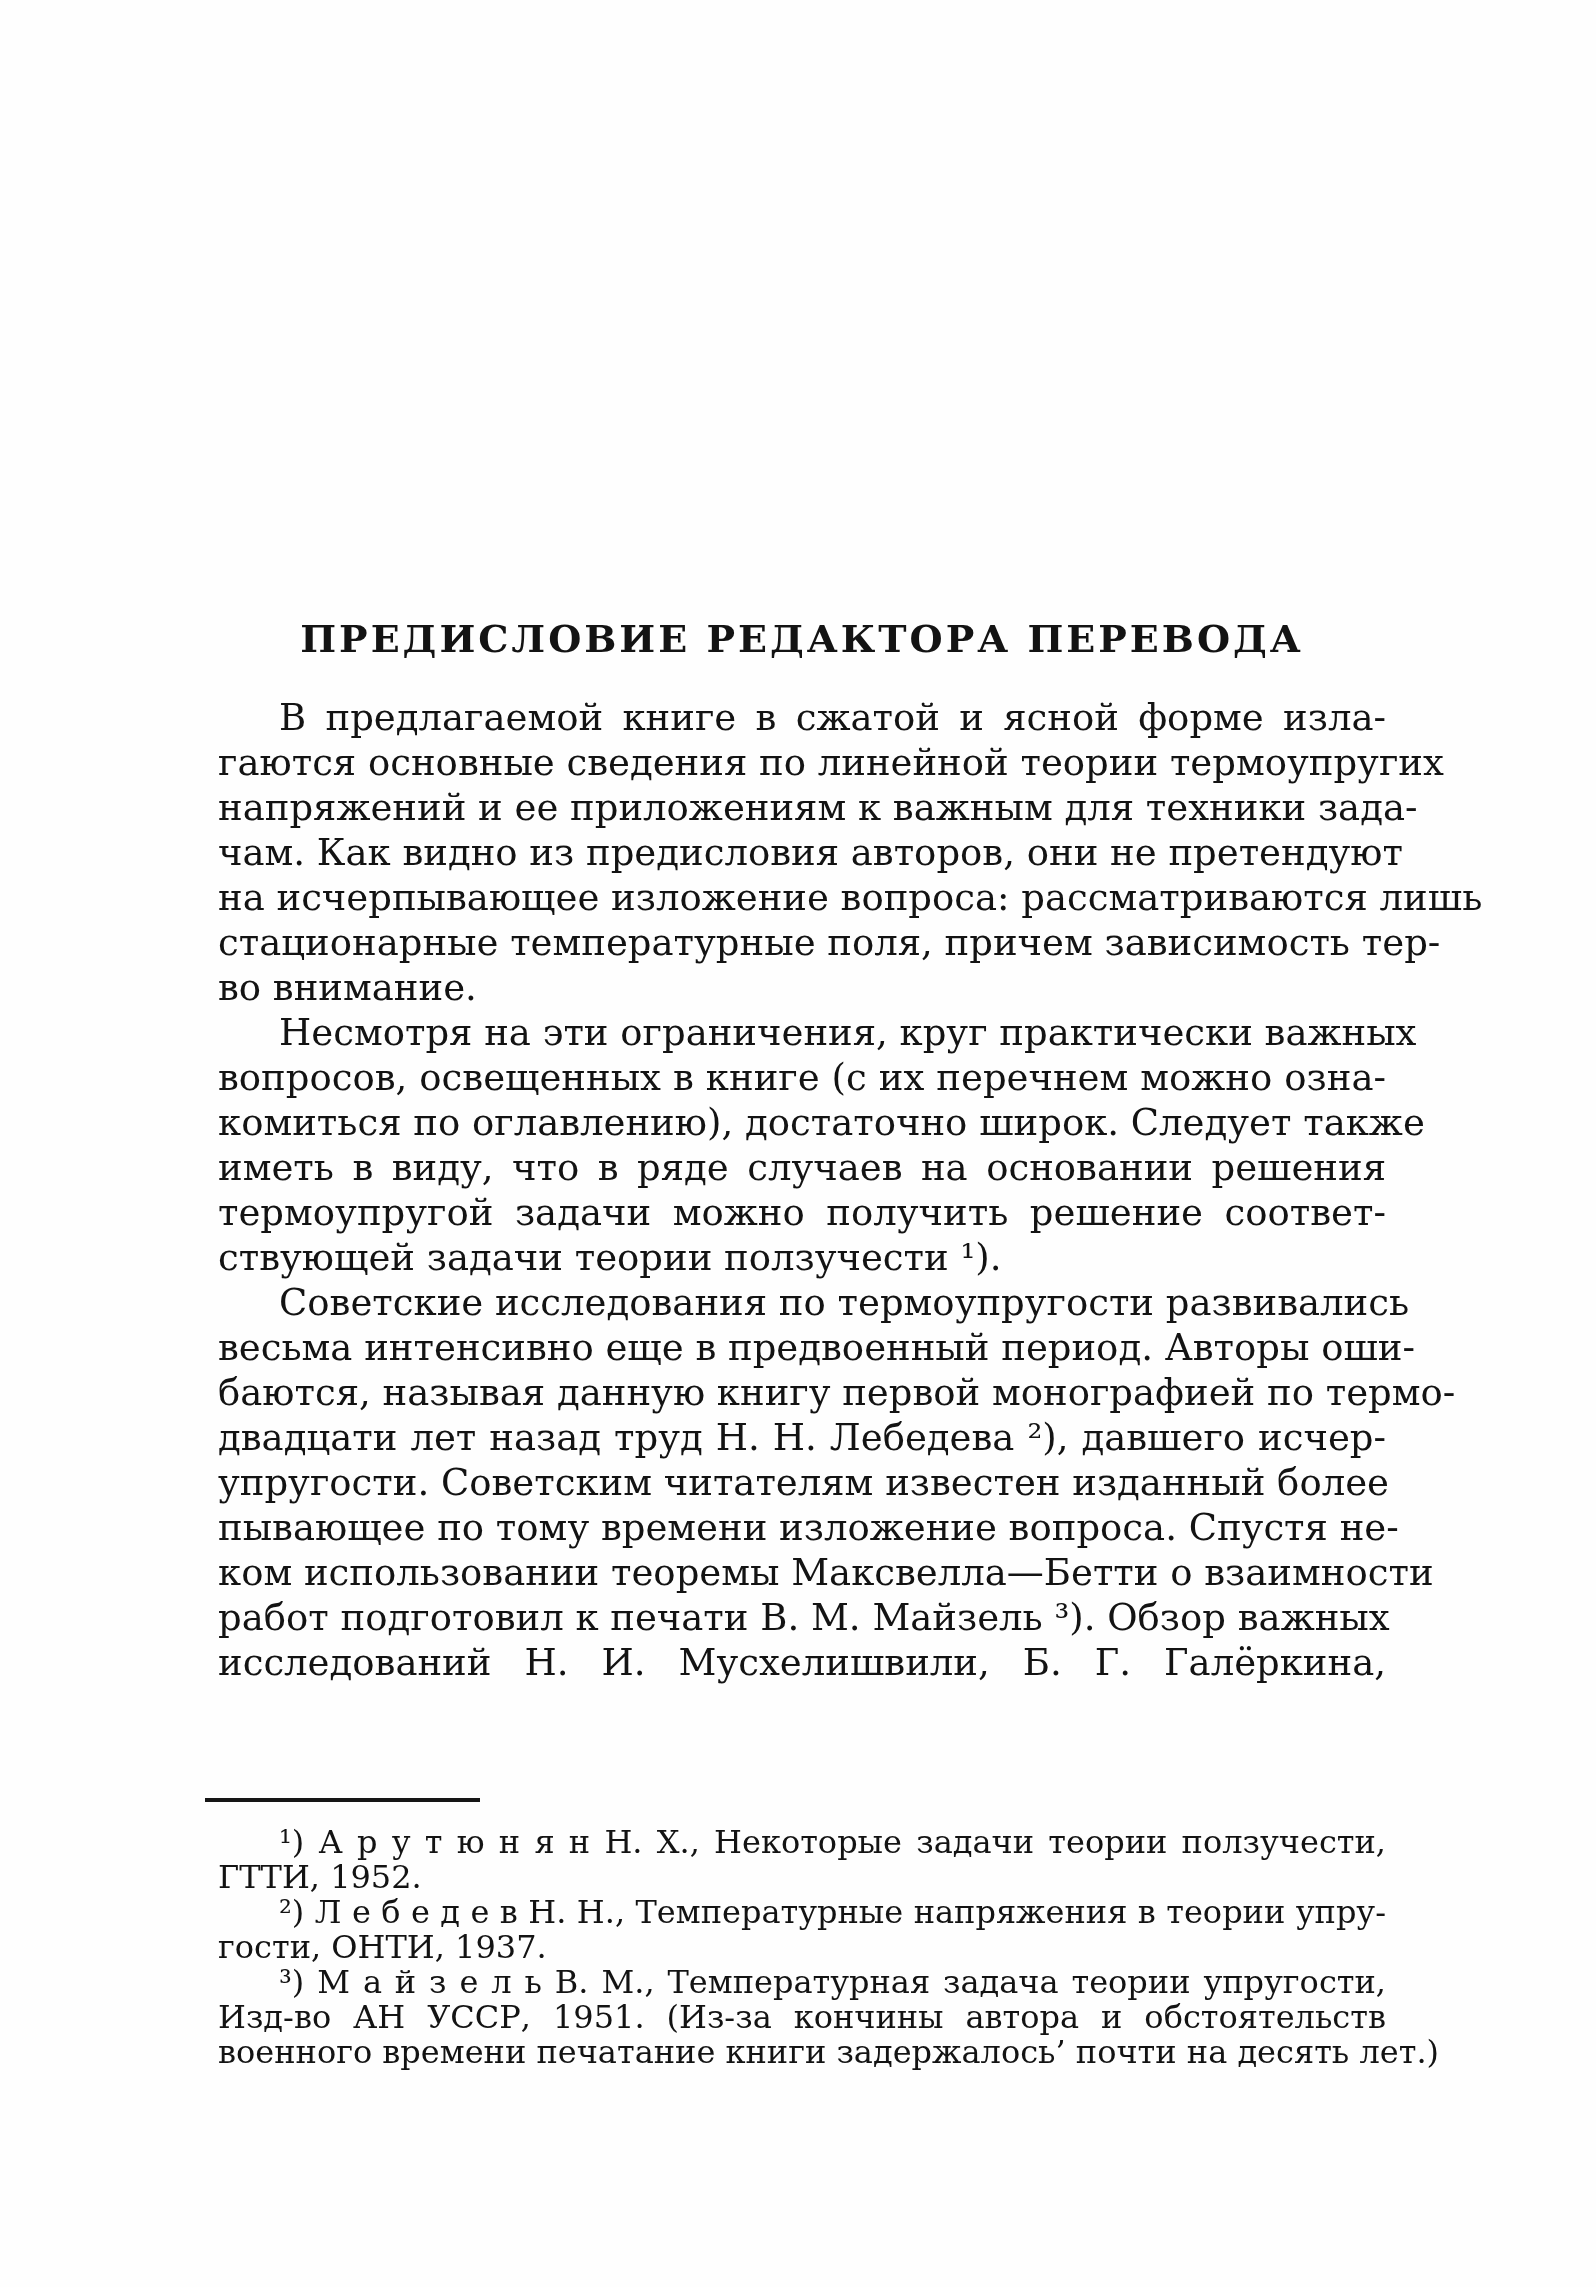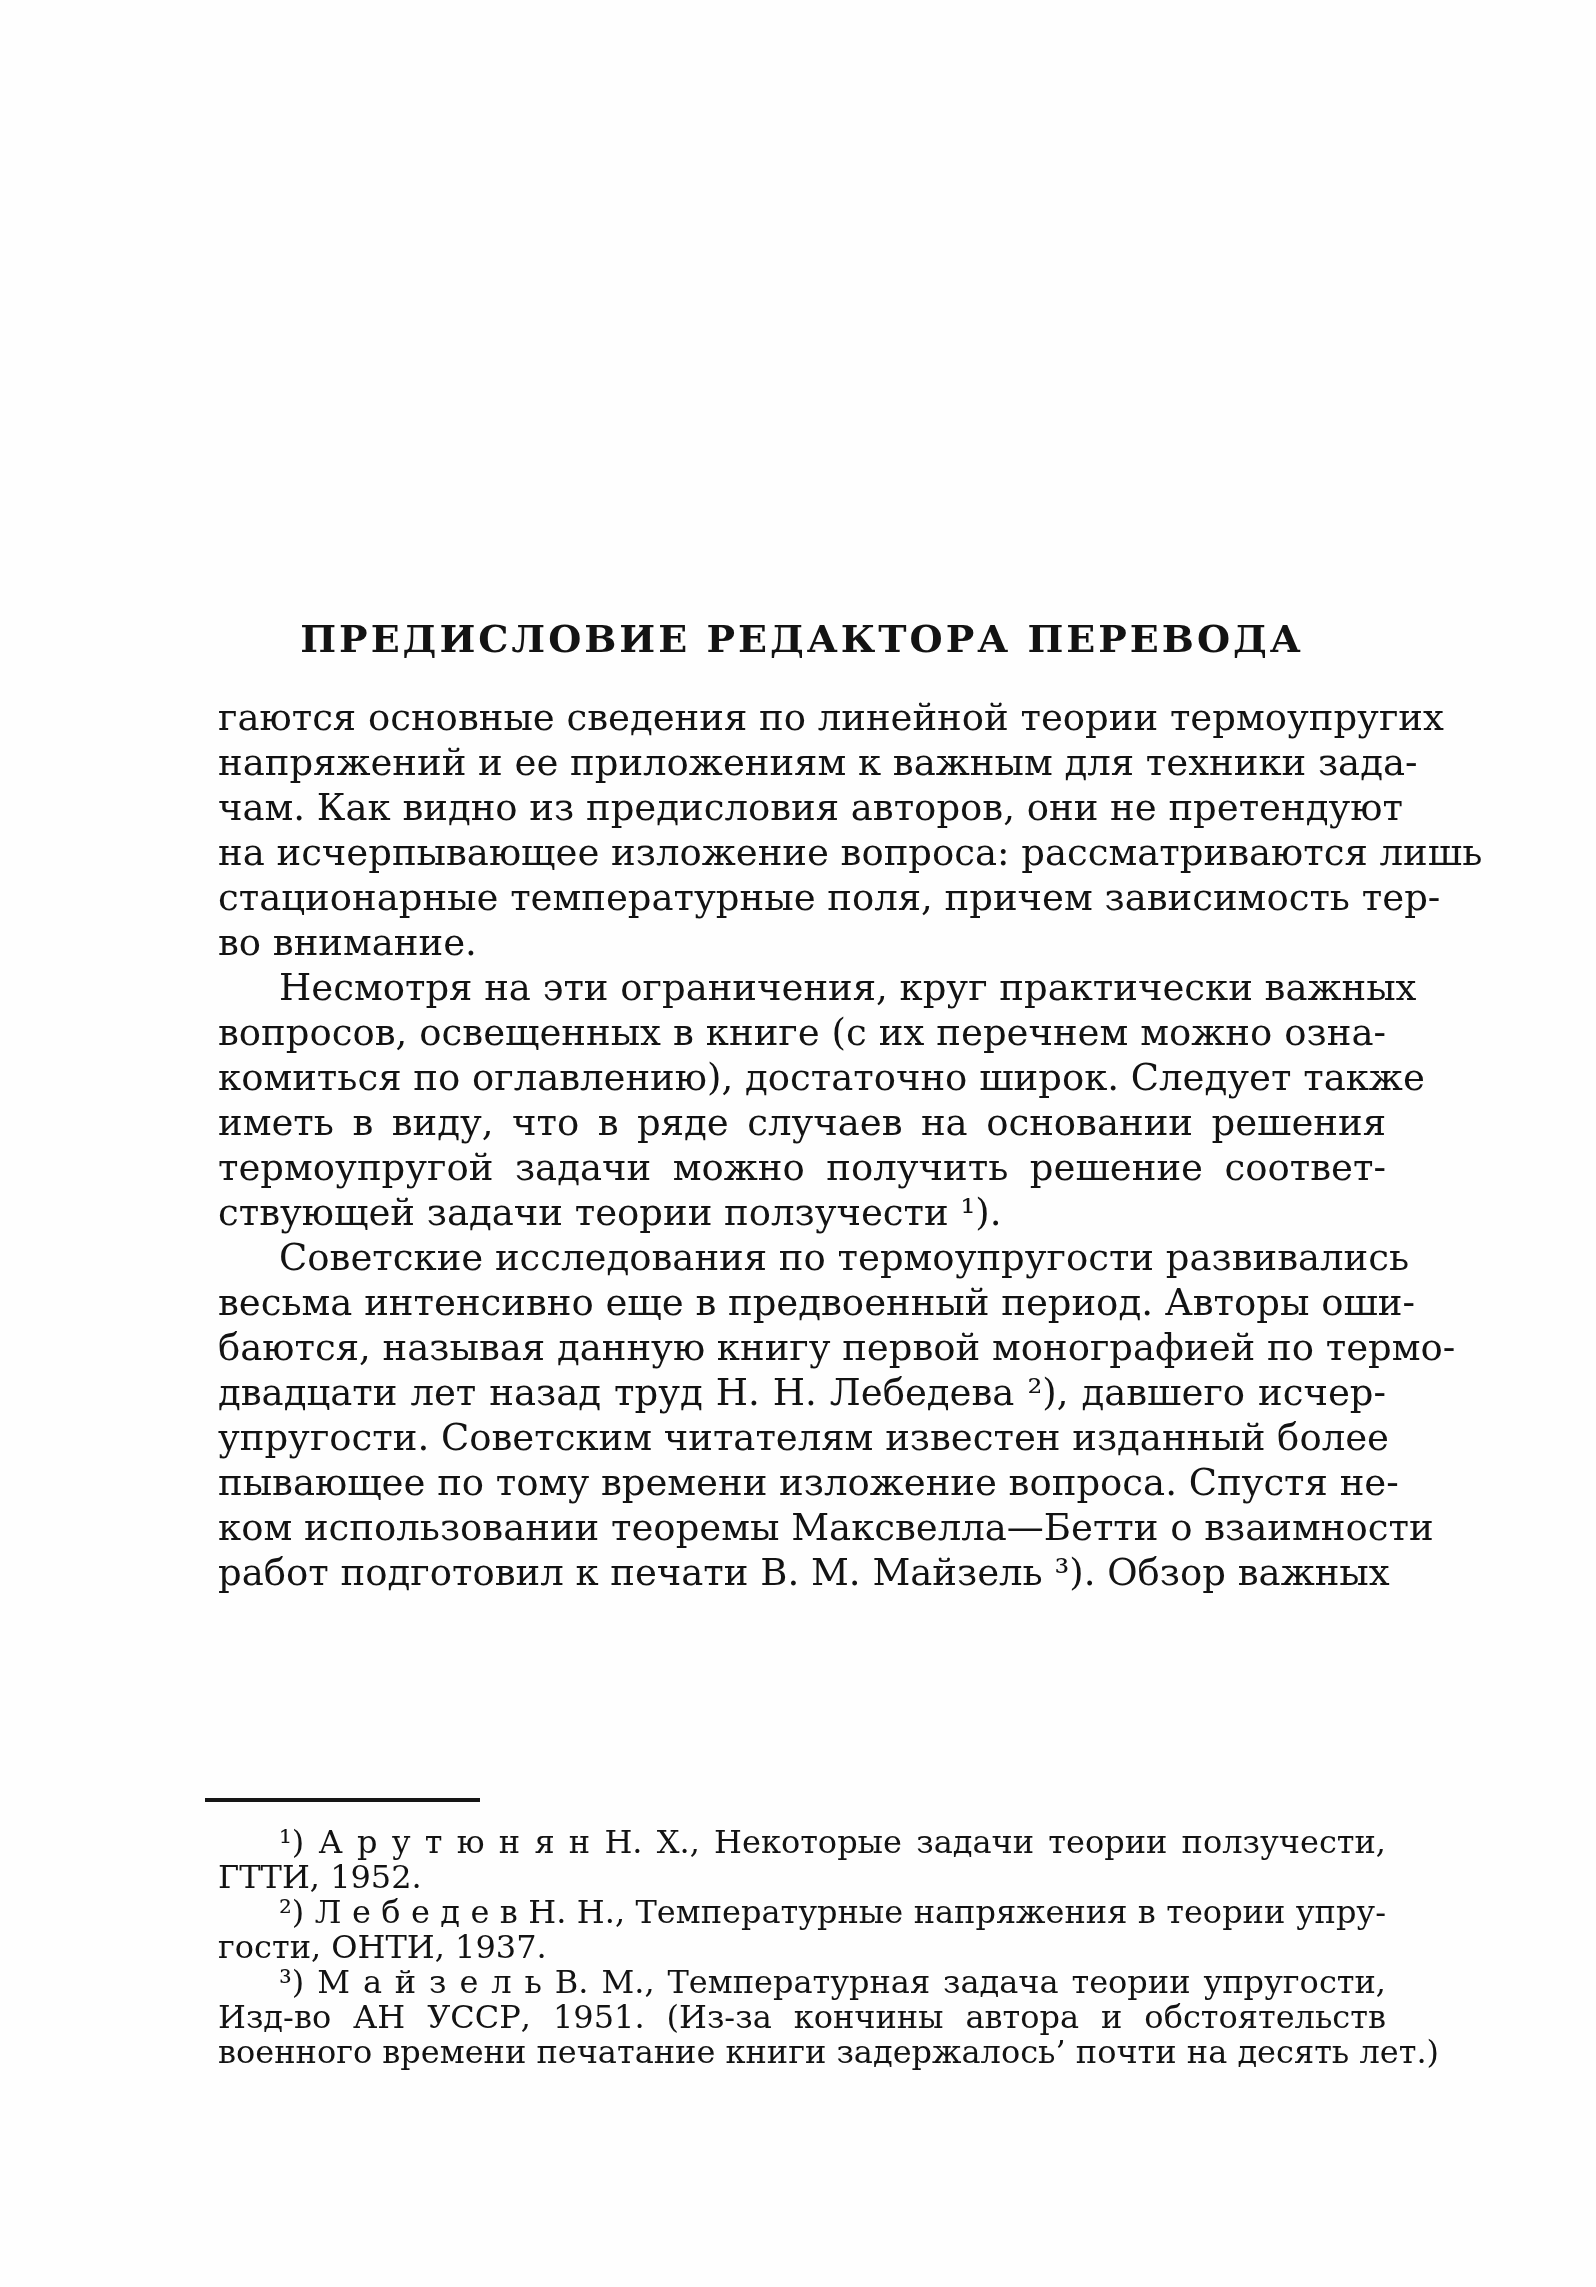--- a/index.html
+++ b/index.html
@@ -76,20 +76,21 @@
   }
 </style>
 </head>
 <body>
 
 <div class="page">
   <div class="title">ПРЕДИСЛОВИЕ РЕДАКТОРА ПЕРЕВОДА</div>
 
   <div class="body-text">
       <div>
+        <div class="line indent">В предлагаемой книге в сжатой и ясной форме изла-</div>
         <div class="line">гаются основные сведения по линейной теории термоупругих</div>
         <div class="line">напряжений и ее приложениям к важным для техники зада-</div>
         <div class="line">чам. Как видно из предисловия авторов, они не претендуют</div>
         <div class="line">на исчерпывающее изложение вопроса: рассматриваются лишь</div>
         <div class="line">стационарные температурные поля, причем зависимость тер-</div>
         <div class="line short-last">во внимание.</div>
       </div>
       <div>
         <div class="line indent">Несмотря на эти ограничения, круг практически важных</div>
         <div class="line">вопросов, освещенных в книге (с их перечнем можно озна-</div>
@@ -100,20 +101,21 @@
       </div>
       <div>
         <div class="line indent">Советские исследования по термоупругости развивались</div>
         <div class="line">весьма интенсивно еще в предвоенный период. Авторы оши-</div>
         <div class="line">баются, называя данную книгу первой монографией по термо-</div>
         <div class="line">двадцати лет назад труд Н. Н. Лебедева ²), давшего исчер-</div>
         <div class="line">упругости. Советским читателям известен изданный более</div>
         <div class="line">пывающее по тому времени изложение вопроса. Спустя не-</div>
         <div class="line">ком использовании теоремы Максвелла—Бетти о взаимности</div>
         <div class="line">работ подготовил к печати В. М. Майзель ³). Обзор важных</div>
+        <div class="line">исследований Н. И. Мусхелишвили, Б. Г. Галёркина,</div>
       </div>
     </div>
 
   <div class="fn-separator"></div>
 
   <div class="footnotes">
       <div>
         <div class="line indent">¹) А р у т ю н я н Н. Х., Некоторые задачи теории ползучести,</div>
         <div class="line short-last">ГТТИ, 1952.</div>
       </div>

